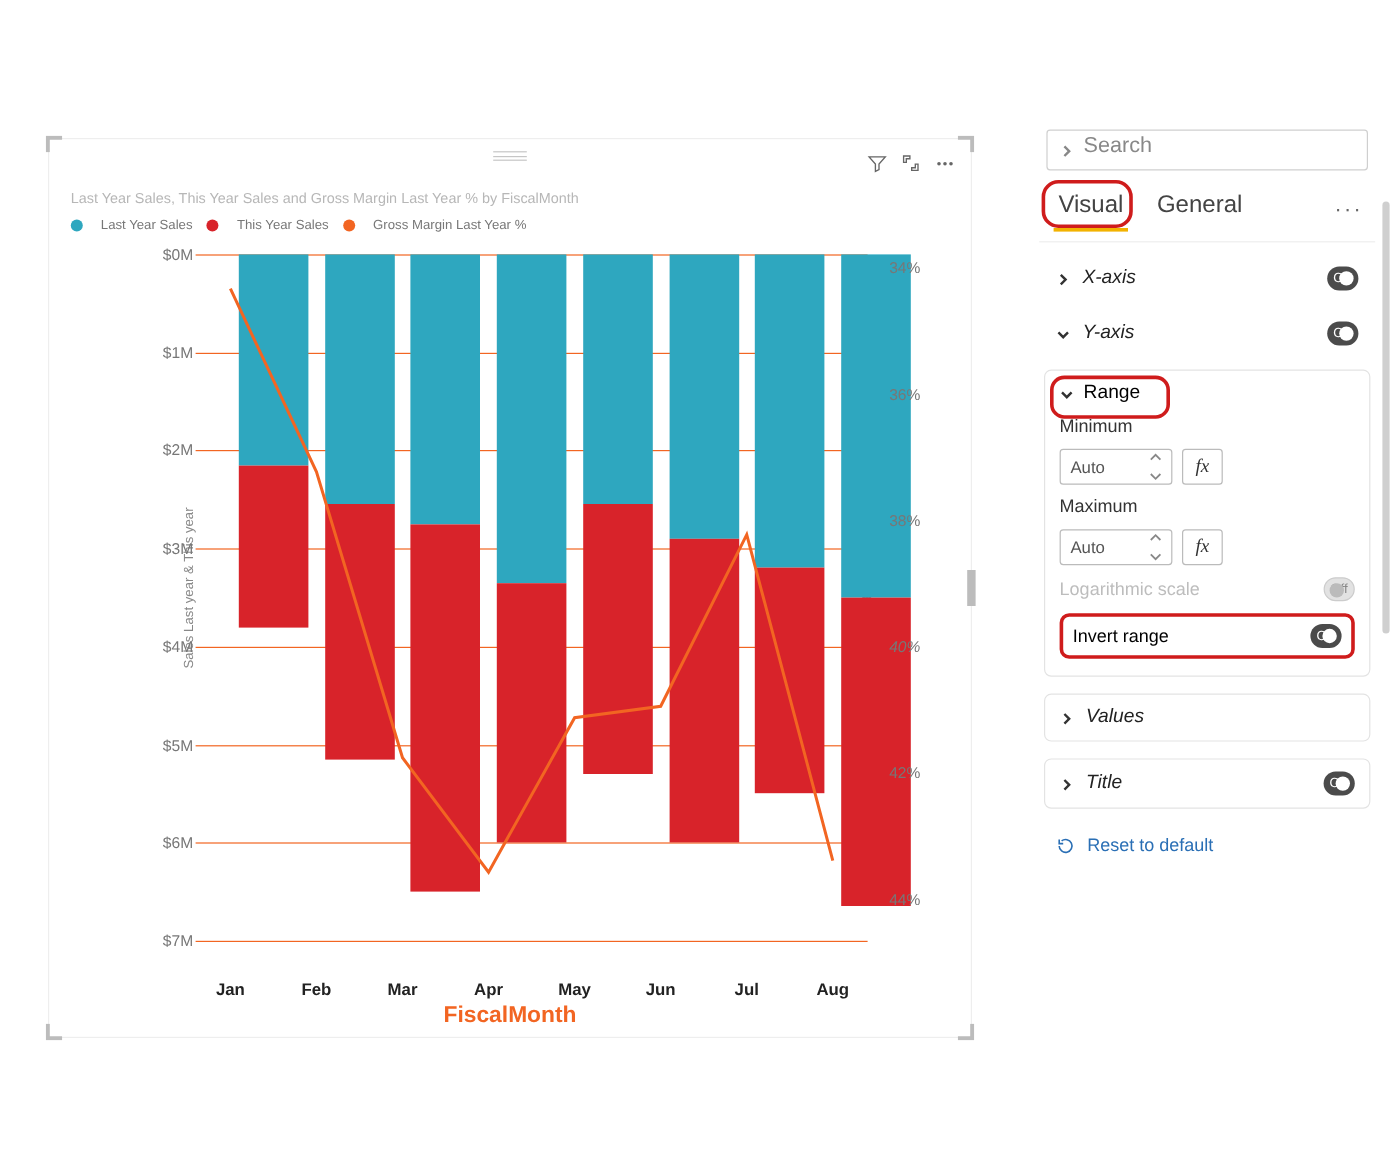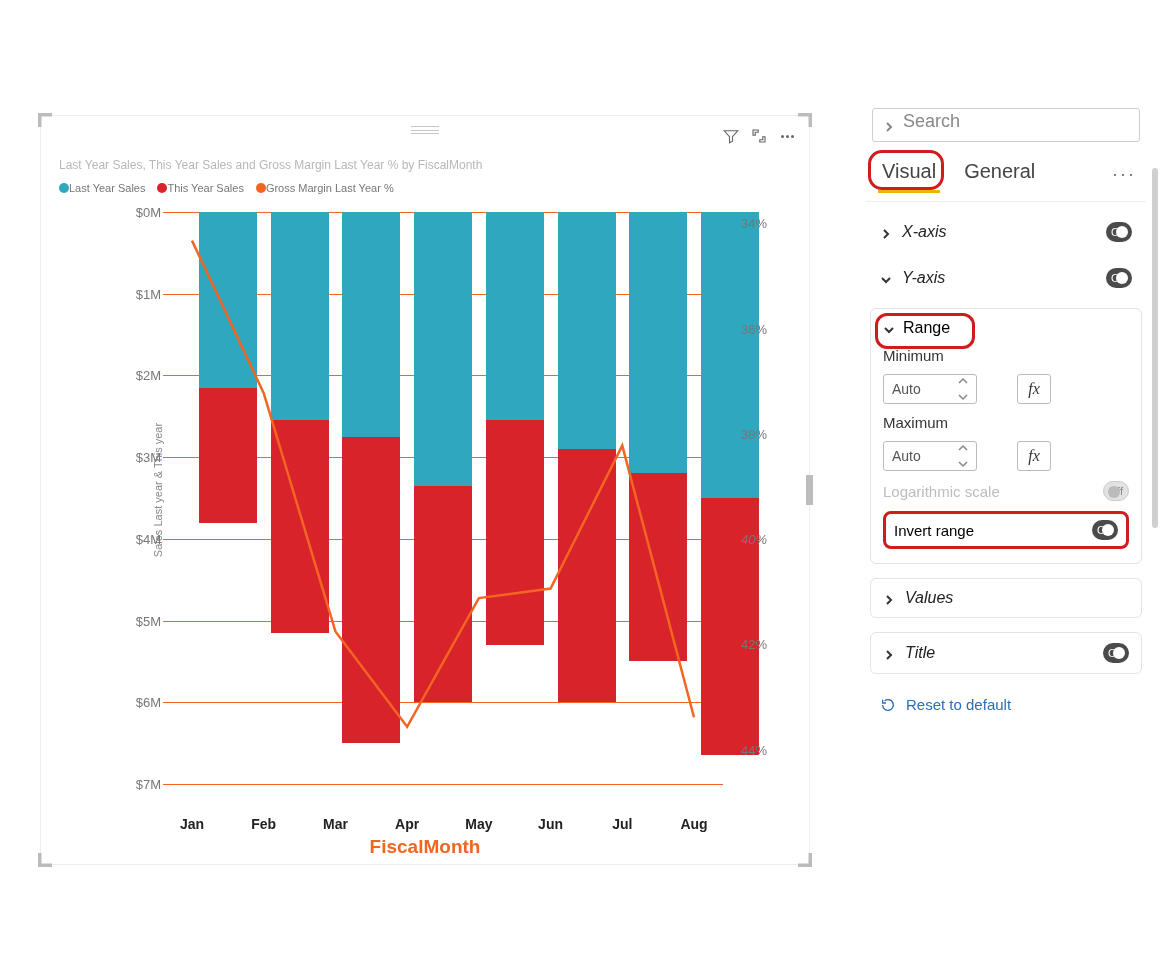--- a/index.html
+++ b/index.html
@@ -41,21 +41,21 @@
   .hicon svg { width:18px; height:18px; stroke:#666; fill:none; stroke-width:1.5; }
   .dots span { width:3px; height:3px; background:#666; border-radius:50%; display:inline-block; margin:0 1px; }
   .chart-title {
     position:absolute; left:18px; top:42px;
     font-size:12px; color:#b7b7b7; font-weight:400;
   }
   .legend {
     position:absolute; left:18px; top:66px;
     font-size:11px; color:#777; display:flex; gap:12px; align-items:center;
   }
-  .legend .item { display:flex; align-items:center; gap:0;justify-content:space-between; }
+  .legend .item { display:flex; align-items:center; gap:15px;justify-content:space-between; }
   .legend .sw { width:10px; height:10px; border-radius:50%; }
   .plot {
     position:absolute; left:86px; top:96px; right:50px; bottom:62px;
   }
   .plot-inner { position:absolute; left:36px; right:36px; top:0; bottom:18px; }
   .gridline { position:absolute; left:0; right:0; height:0; border-top:1.5px solid #f26522; }
   .y-label-left {
     position:absolute; left:78px; font-size:13px; color:#777; transform:translateY(-50%); text-align:right; width:42px;
   }
   .y-label-right {
@@ -140,21 +140,21 @@
   .field-label { font-size:15px; color:#333; }
   .field-row { display:flex; align-items:center; gap:8px; }
   .spinbox {
     border:1px solid #bbb; border-radius:3px; height:30px; width:94px;
     display:flex; align-items:center; padding:0 22px 0 8px; font-size:14px; color:#555; position:relative;
   }
   .spinbox .arrows { position:absolute; right:4px; top:2px; bottom:2px; width:14px; display:flex; flex-direction:column; justify-content:space-between; }
   .spinbox .arrows svg { width:10px; height:8px; stroke:#888; fill:none; stroke-width:1.5; }
   .fx-btn {
     border:1px solid #bbb; border-radius:3px; height:30px; width:34px;
-    display:flex; align-items:center; justify-content:center; font-style:italic; font-family:"Times New Roman",serif; font-size:16px; color:#333; cursor:pointer;margin-left:32px;
+    display:flex; align-items:center; justify-content:center; font-style:italic; font-family:"Times New Roman",serif; font-size:16px; color:#333; cursor:pointer;
   }
   .opt-row { display:flex; align-items:center; justify-content:space-between; font-size:15px; }
   .opt-row.disabled { color:#bdbdbd; }
   .red-ring {
     border:3px solid #cf1c1c; border-radius:8px; padding:6px 8px;
   }
   .reset-row {
     display:flex; align-items:center; gap:10px; color:#2a6fb5; font-size:15px;
     padding:8px 10px; cursor:pointer;
   }

